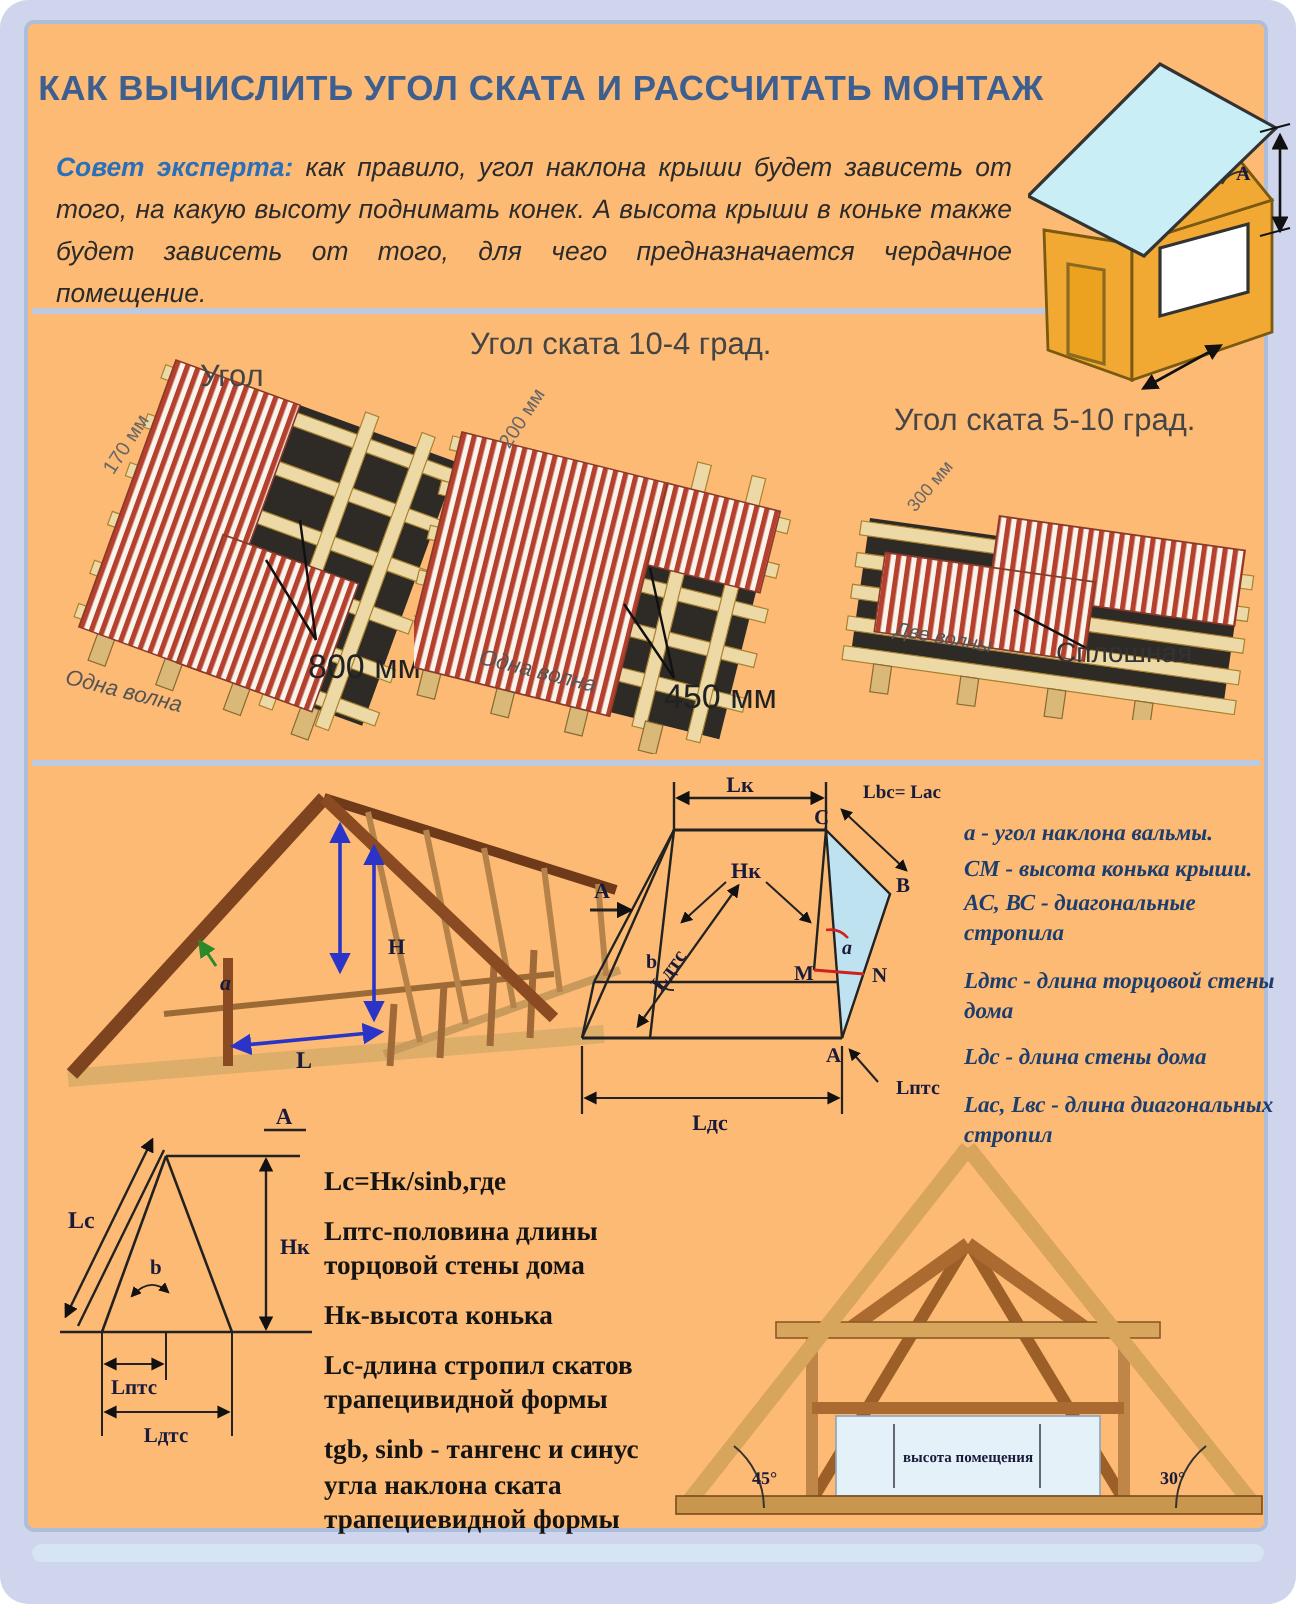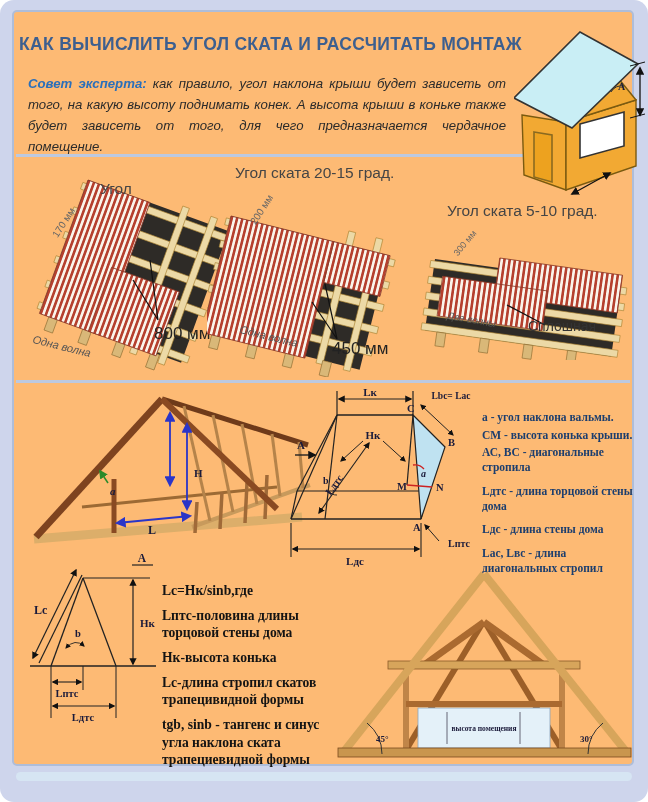--- a/index.html
+++ b/index.html
@@ -14,21 +14,21 @@
           color:#2b2b2b;text-align:justify;}
   .advice .lbl{color:#2a6fba;font-weight:bold;}
   .divider{left:2px;width:614px;height:3px;background:#bcc9e0;}
   .roof-heading{font-size:15.5px;color:#454545;}
   .mm-label{font-size:10px;color:#666;white-space:nowrap;}
   .big-mm{font-size:17px;color:#222;white-space:nowrap;}
   .wave{font-size:11px;color:#555;font-style:italic;white-space:nowrap;}
   .sheath{font-size:14px;color:#333;white-space:nowrap;}
   .defs-block{left:468px;top:398px;width:158px;}
   .defs-block p{margin:0 0 3px;font-family:"Liberation Serif",serif;font-weight:bold;
-                color:#1c3e6e;font-size:11.5px;line-height:1.28;}
+                color:#1c3e6e;font-size:11.5px;line-height:1.28;font-style:italic;}
   .defs-block p:nth-child(3),.defs-block p:nth-child(4),.defs-block p:nth-child(5){margin-bottom:9px;}
   .formulas{left:148px;top:570px;width:186px;}
   .formulas p{margin:0 0 7px;font-family:"Liberation Serif",serif;font-weight:bold;color:#141414;
               font-size:13.6px;line-height:1.3;}
   .bottom-strip{left:16px;top:772px;width:616px;height:9px;background:#d6e5f3;border-radius:6px;}
   svg text{font-family:"Liberation Serif",serif;font-weight:bold;fill:#1a1a3a;}
 </style>
 </head>
 <body>
 
@@ -93,21 +93,21 @@
           <rect x="52" y="74" width="72" height="68"></rect>
         </g>
       </g>
       <path d="M128,158 L103,118 M128,158 L120,98" stroke="#111" stroke-width="1.2" fill="none"></path>
     </svg>
     <div class="abs roof-heading" style="left:86px;top:168px">Угол</div>
     <div class="abs mm-label" style="left:33px;top:205px;transform:rotate(-57deg)">170 мм</div>
     <div class="abs big-mm" style="left:140px;top:312px">800 мм</div>
     <div class="abs wave" style="left:18px;top:328px;transform:rotate(14deg)">Одна волна</div>
 
-    <div class="abs roof-heading" style="left:221px;top:152px">Угол ската 20-15 град.</div>
+    <div class="abs roof-heading" style="left:221px;top:152px">Угол ската 10-4 град.</div>
     <svg class="abs" style="left:193px;top:172px" width="195" height="193" viewBox="0 0 195 193">
       <defs>
         <pattern id="st2" width="5.2" height="6" patternUnits="userSpaceOnUse">
           <rect width="5.2" height="6" fill="#faf5ec"></rect>
             <rect width="2.6" height="6" fill="#b5402e"></rect>
         </pattern>
       </defs>
       <g transform="translate(24,32) rotate(14)">
         <rect x="0" y="0" width="162" height="118" fill="#2e2b27"></rect>
         <g fill="#ecd9a6" stroke="#a9812f" stroke-width="0.6">

